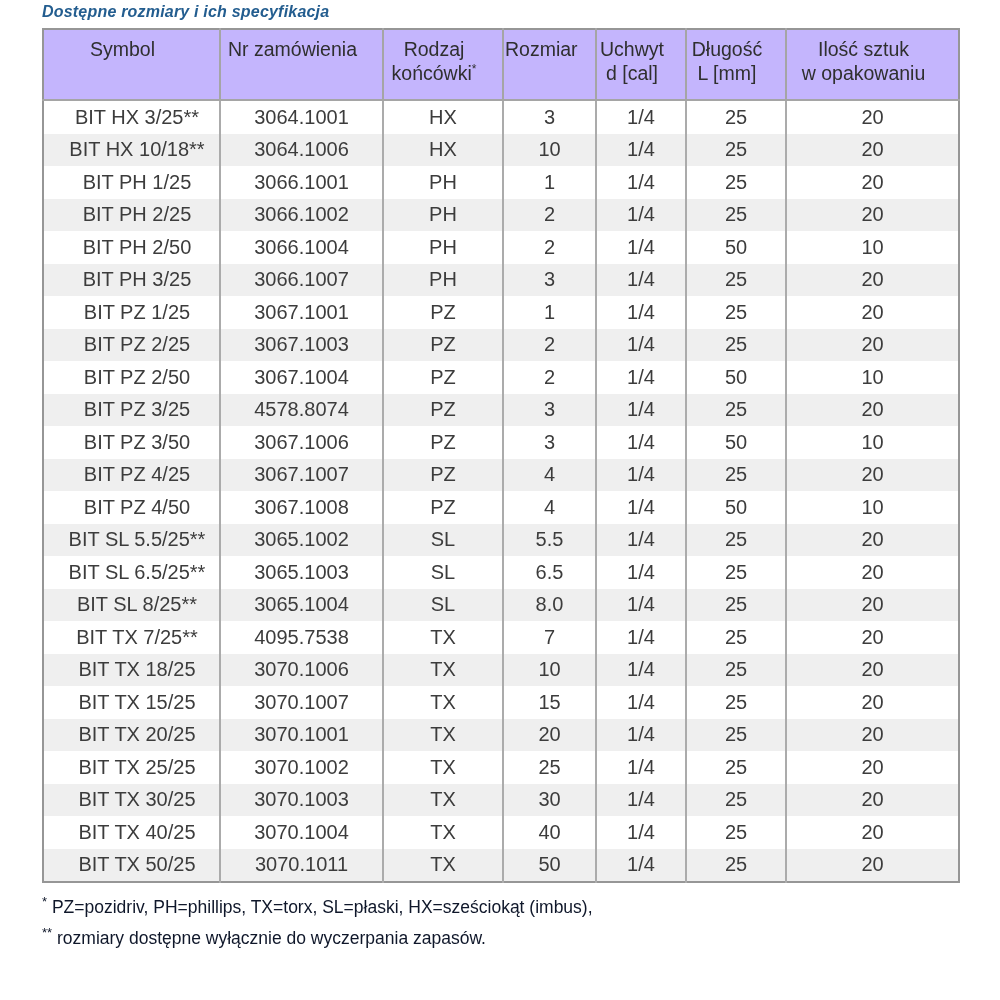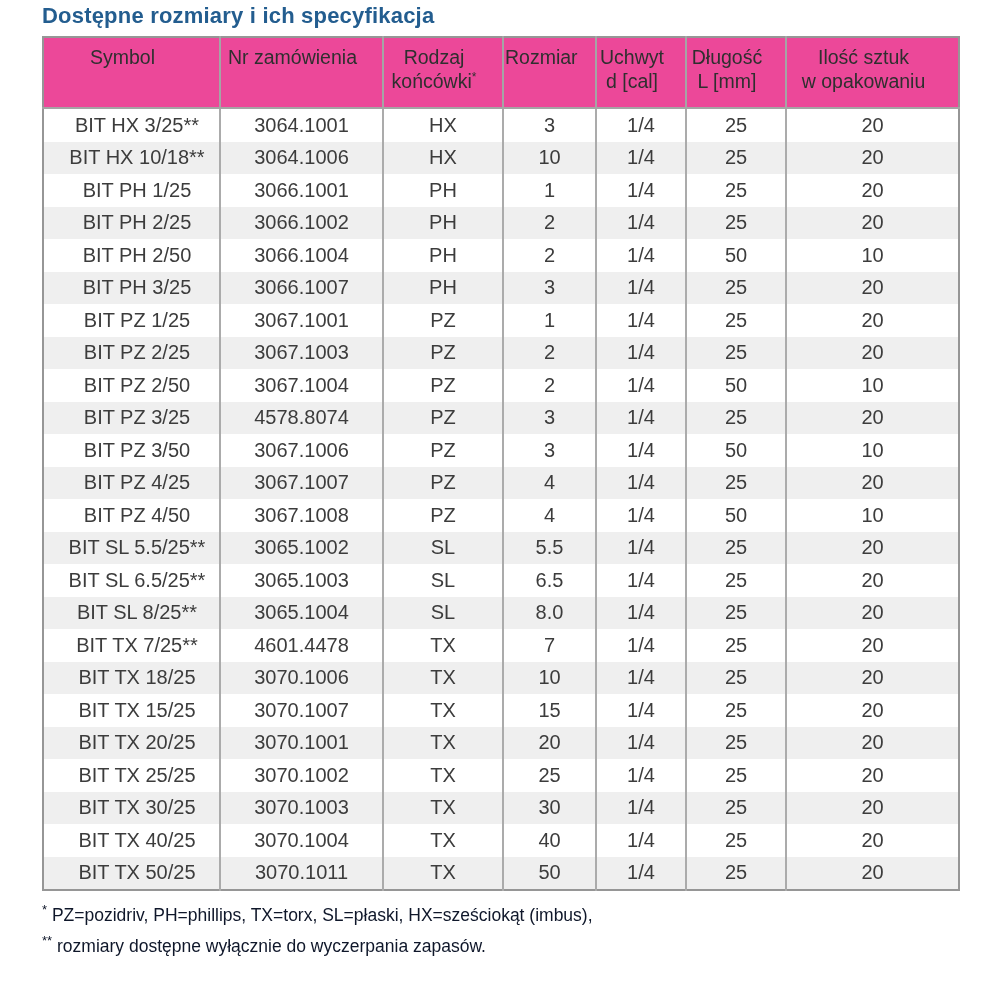--- a/index.html
+++ b/index.html
@@ -9,41 +9,42 @@
     font-family: "Liberation Sans", sans-serif;
   }
   .page {
     width: 1000px;
     height: 1000px;
     box-sizing: border-box;
     padding: 3px 0 0 42px;
     background: #ffffff;
   }
   .page-title {
-    font-size: 22px;
+    font-size: 16px;
     font-weight: bold;
     color: #235d8f;
     margin: 0 0 7px 0;
     letter-spacing: 0.2px;
+    font-style: italic;
   }
   table.spec-table {
     border-collapse: collapse;
     table-layout: fixed;
     width: 916px;
     border: 2px solid #969696;
   }
   col.c1 { width: 177px; }
   col.c2 { width: 163px; }
   col.c3 { width: 120px; }
   col.c4 { width: 93px; }
   col.c5 { width: 90px; }
   col.c6 { width: 100px; }
   col.c7 { width: 173px; }
   .spec-table th {
-    background: #ec4899;
+    background: #c4b5fd;
     border-left: 2px solid #a5a5a5;
     border-bottom: 2px solid #a5a5a5;
     vertical-align: top;
     text-align: center;
     font-weight: normal;
     font-size: 19.5px;
     color: #2f2f2f;
     height: 62px;
     padding: 7px 19px 0 1px;
     line-height: 24px;
@@ -269,21 +270,21 @@
           <td class="sym">BIT SL 8/25**</td>
           <td>3065.1004</td>
           <td>SL</td>
           <td>8.0</td>
           <td>1/4</td>
           <td>25</td>
           <td>20</td>
         </tr>
         <tr>
           <td class="sym">BIT TX 7/25**</td>
-          <td>4601.4478</td>
+          <td>4095.7538</td>
           <td>TX</td>
           <td>7</td>
           <td>1/4</td>
           <td>25</td>
           <td>20</td>
         </tr>
         <tr>
           <td class="sym">BIT TX 18/25</td>
           <td>3070.1006</td>
           <td>TX</td>

